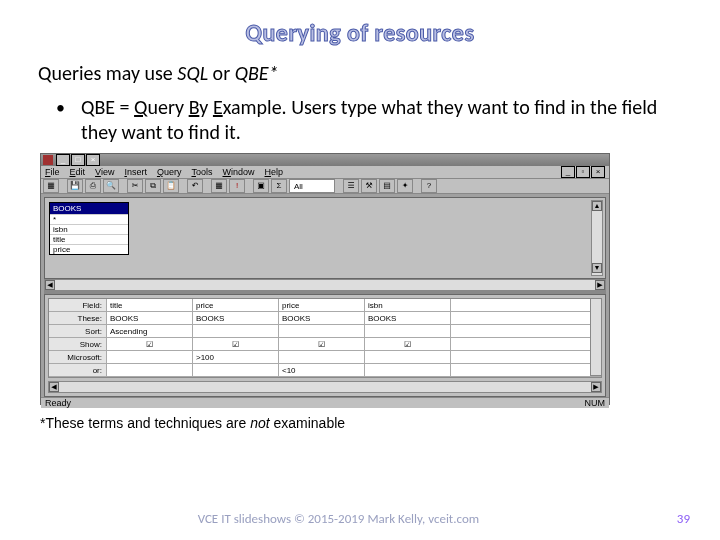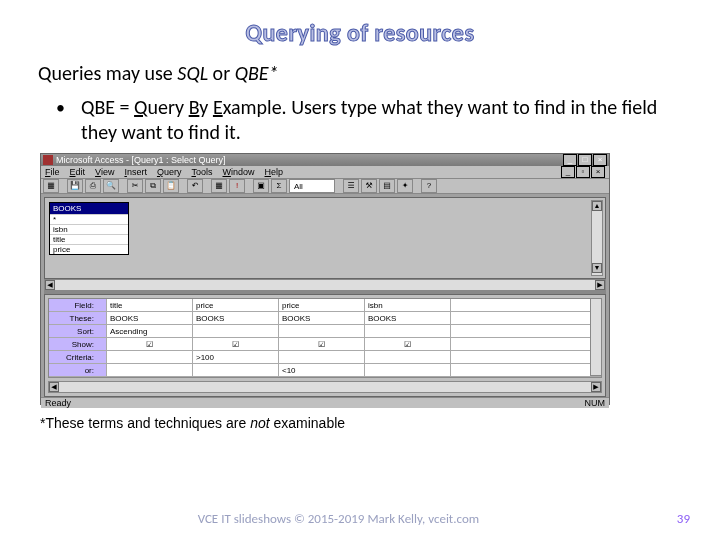--- a/index.html
+++ b/index.html
@@ -35,21 +35,21 @@
   .vscroll { position: absolute; right: 2px; top: 2px; bottom: 2px; width: 12px; background: #ddd; border: 1px solid #888; }
   .vscroll .arr { height: 10px; background: #c0c0c0; border: 1px solid #666; font-size: 7px; text-align: center; line-height: 8px; }
   .vscroll .track { height: calc(100% - 22px); }
   .hscroll-up { height: 12px; background: #ddd; border: 1px solid #888; display: flex; }
   .hscroll-up .arr { width: 10px; background: #c0c0c0; border: 1px solid #666; font-size: 7px; text-align: center; line-height: 8px; }
   .hscroll-up .track { flex: 1; }
   .splitter { height: 3px; background: #888; }
   .grid-wrap { flex: 1; background: #c0c0c0; border: 1px solid #666; padding: 3px; position: relative; display: flex; flex-direction: column; }
   .grid { display: grid; grid-template-columns: 58px 86px 86px 86px 86px 1fr; grid-auto-rows: 13px; background: #fff; border: 1px solid #888; font-size: 8px; flex: 0 0 auto; }
   .gcell { border-right: 1px solid #aaa; border-bottom: 1px solid #aaa; padding: 0 3px; display: flex; align-items: center; overflow: hidden; white-space: nowrap; }
-  .ghead { background: #c4b5fd; justify-content: flex-end; padding-right: 12px; }
+  .ghead { background: #e5e5e5; justify-content: flex-end; padding-right: 4px; }
   .gcheck { justify-content: center; }
   .grid-hscroll { height: 12px; background: #ddd; border: 1px solid #888; display: flex; margin-top: 3px; }
   .grid-hscroll .arr { width: 10px; background: #c0c0c0; border: 1px solid #666; font-size: 7px; text-align: center; line-height: 8px; }
   .grid-hscroll .track { flex: 1; }
   .grid-vscroll { position: absolute; right: 3px; top: 3px; width: 12px; height: 78px; background: #ddd; border: 1px solid #888; }
   .statusbar { height: 16px; background: #c0c0c0; border-top: 1px solid #888; display: flex; align-items: center; padding: 0 4px; font-size: 9px; justify-content: space-between; }
   .footnote { font-size: 14px; margin: 10px 0 0 40px; font-family: Arial, sans-serif; }
   .footer { position: absolute; bottom: 14px; left: 0; right: 0; display: flex; justify-content: space-between; padding: 0 30px 0 0; font-size: 13px; color: #9aa0c0; }
   .footer .credit { margin: 0 auto; color: #9aa0c0; }
   .footer .num { color: #8b5cf6; }
@@ -66,23 +66,20 @@
 <div class="bullet-row">
   <div class="bullet">•</div>
   <div class="bullet-text">
     <span>QBE = </span><span class="u">Q</span><span>uery </span><span class="u">B</span><span>y </span><span class="u">E</span><span>xample</span><span>. Users type what they want to find in the field they want to find it.</span>
   </div>
 </div>
 
 <div class="app">
   <div class="titlebar">
     <span class="tb-icon"></span>
-    <span class="tb-text">
-      <span>Microsoft Access</span> - <span>[Query1 : Select Query]</span>
-    </span>
     <div class="winbtns">
       <div class="wb">_</div>
       <div class="wb">□</div>
       <div class="wb">×</div>
     </div>
   </div>
   <div class="menubar">
     <span class="mi"><span class="ul">F</span><span>ile</span></span>
     <span class="mi"><span class="ul">E</span>dit</span>
     <span class="mi"><span class="ul">V</span>iew</span>
@@ -165,21 +162,21 @@
           <div class="gcell"></div>
           <div class="gcell"></div>
           <div class="gcell"></div>
           <div class="gcell"></div>
           <div class="gcell ghead">Show:</div>
           <div class="gcell gcheck">☑</div>
           <div class="gcell gcheck">☑</div>
           <div class="gcell gcheck">☑</div>
           <div class="gcell gcheck">☑</div>
           <div class="gcell"></div>
-          <div class="gcell ghead">Criteria:</div>
+          <div class="gcell ghead">Microsoft:</div>
           <div class="gcell"></div>
           <div class="gcell">&gt;100</div>
           <div class="gcell"></div>
           <div class="gcell"></div>
           <div class="gcell"></div>
           <div class="gcell ghead">or:</div>
           <div class="gcell"></div>
           <div class="gcell"></div>
           <div class="gcell">&lt;10</div>
           <div class="gcell"></div>

